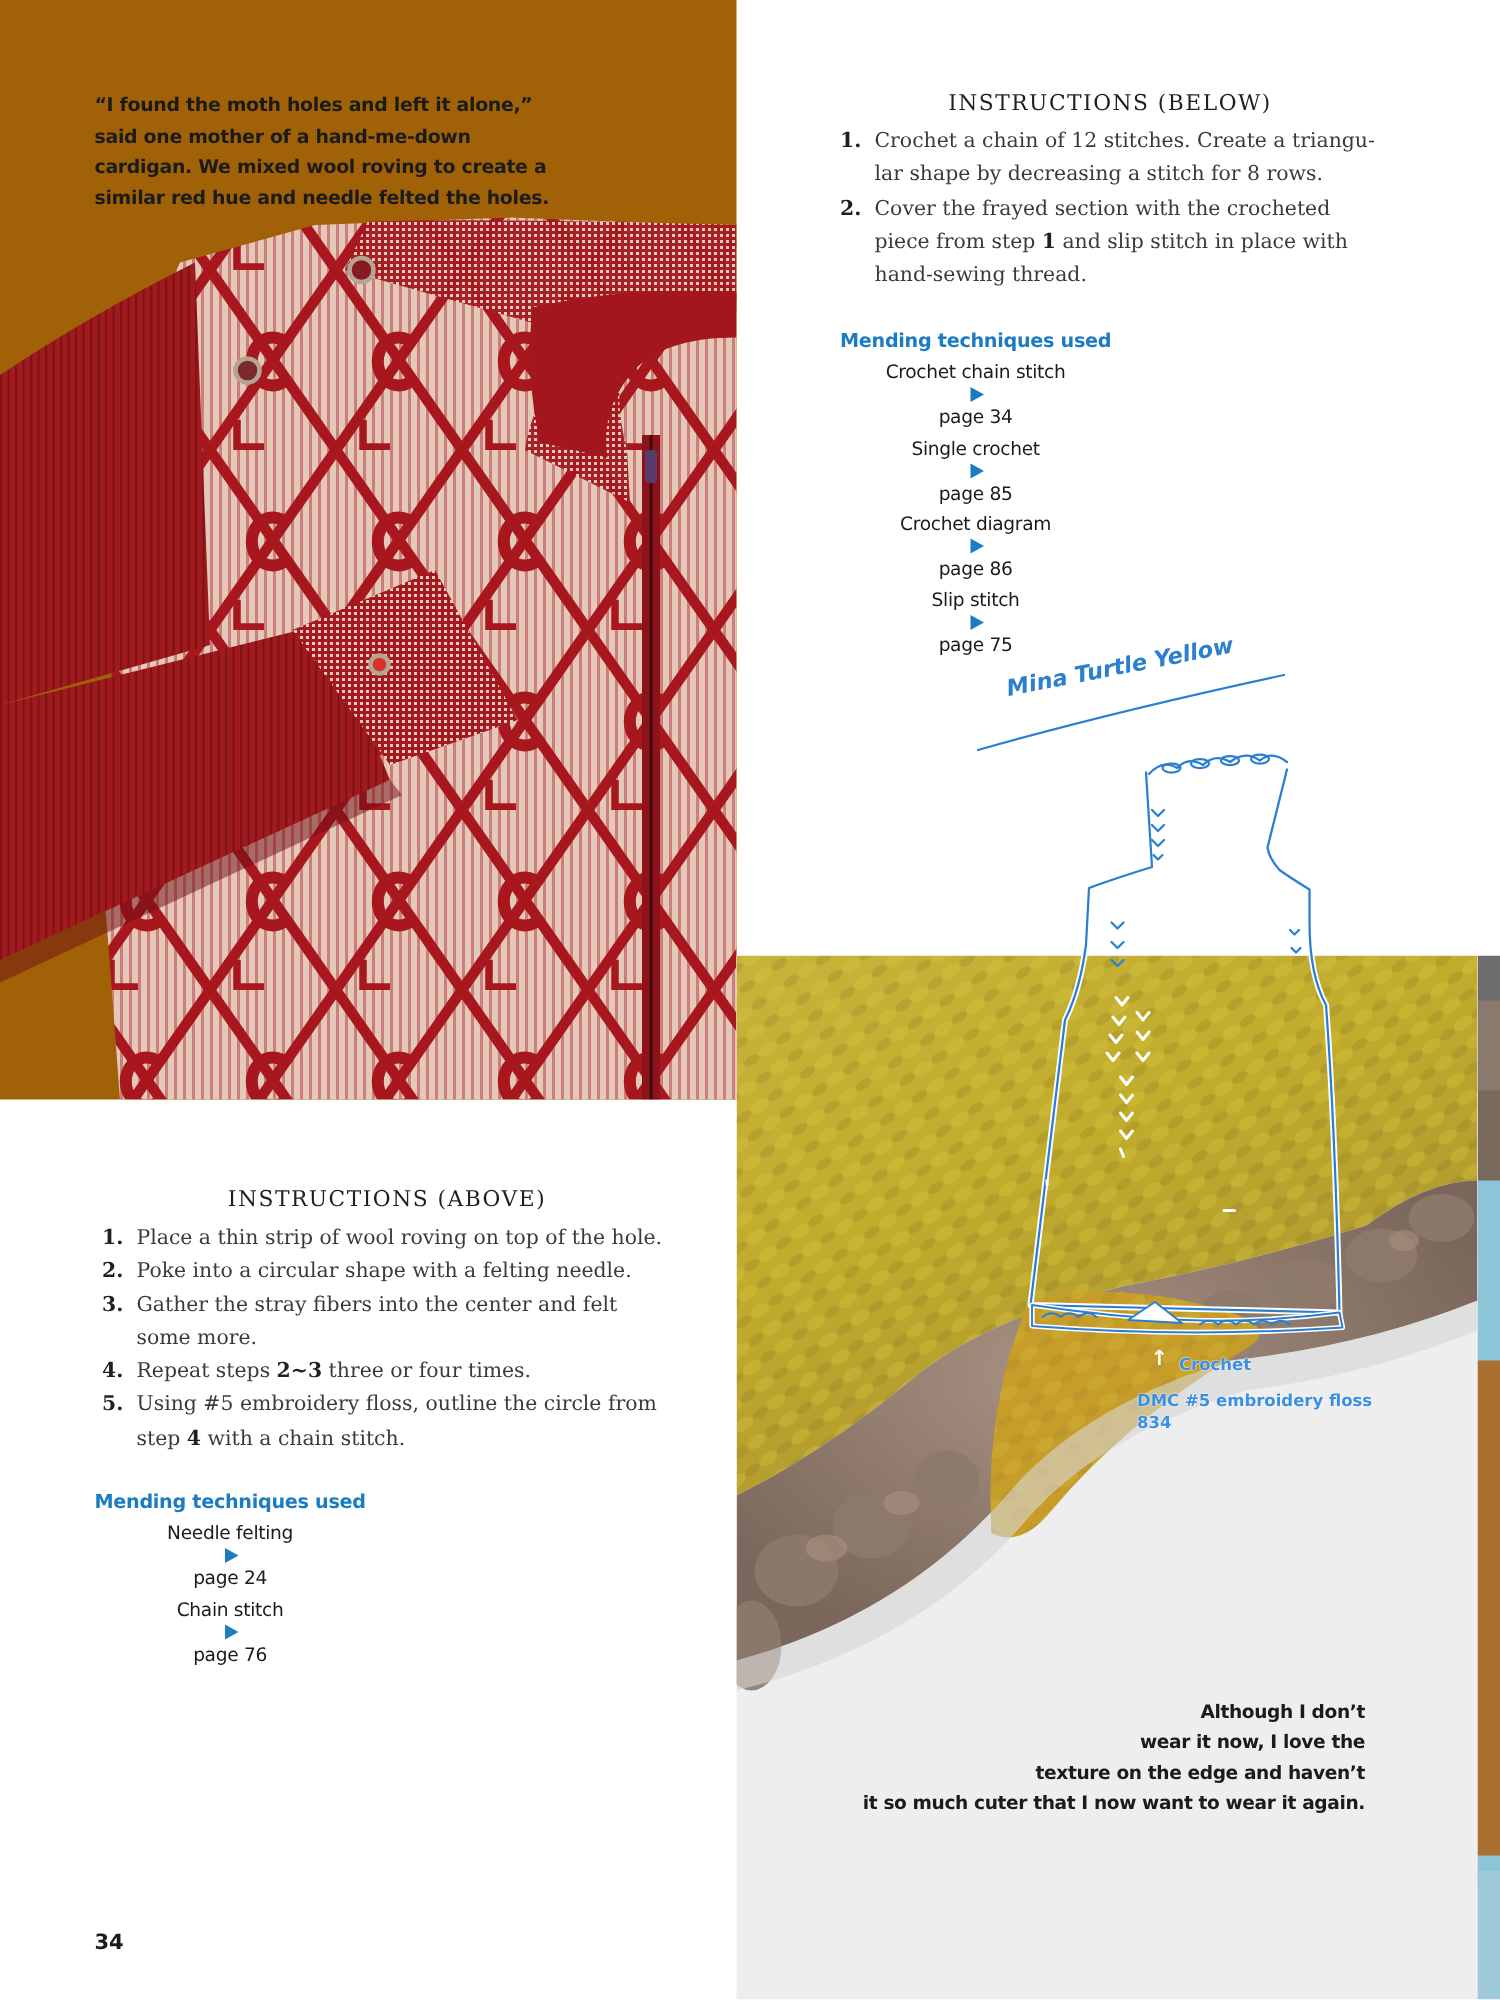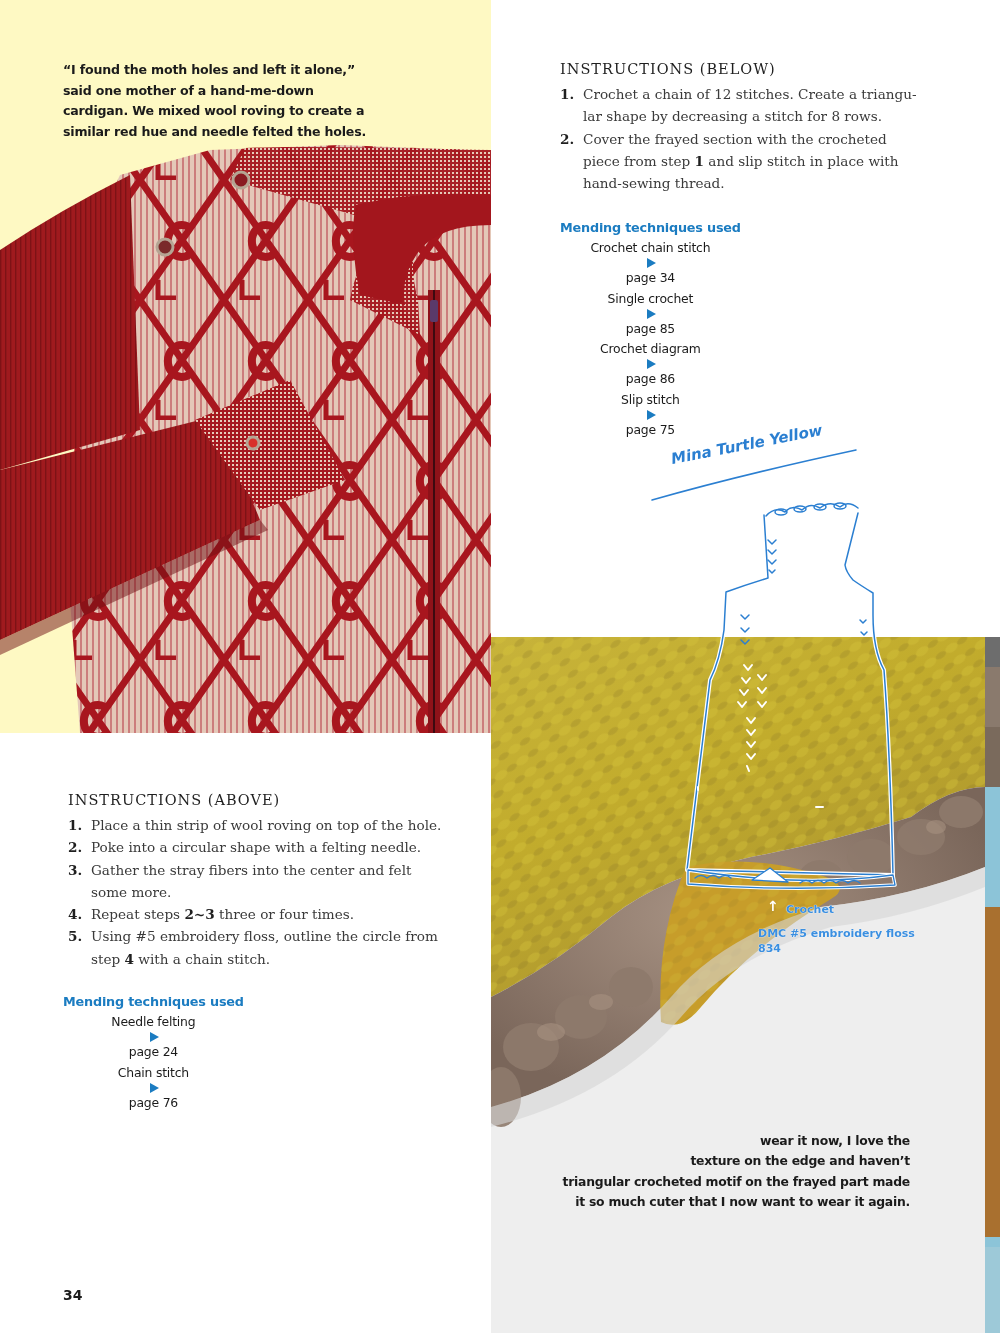--- a/index.html
+++ b/index.html
@@ -2,34 +2,34 @@
 <html><head>
 <meta charset="utf-8">
 <style>
   * { box-sizing: border-box; margin: 0; padding: 0; }
   html, body { width: 1000px; height: 1333px; background: #ffffff; overflow: hidden; }
   body { position: relative; font-family: "DejaVu Sans", sans-serif; color: #1a1a1a; }
 
   
   .photo-cardigan {
     position: absolute; left: 0; top: 0; width: 491px; height: 733px;
-    background: #fef9c3; overflow: hidden;
+    background: #a16207; overflow: hidden;
   }
   .cardigan-caption {
     position: absolute; left: 63px; top: 60px; width: 310px;
     font-family: "DejaVu Sans", sans-serif; font-weight: bold;
     font-size: 12.6px; line-height: 20.5px; color: #1b1b1b; letter-spacing: -0.2px;
   }
   .cardigan-svg { position: absolute; left: 0; top: 0; }
 
   
   .instr { position: absolute; font-family: "DejaVu Serif", serif; color: #2a2a2a; }
   .instr h2 {
     font-family: "DejaVu Serif", serif; font-weight: normal;
-    font-size: 14.5px; letter-spacing: 1px; color: #1f1f1f; margin-bottom: 6px;
+    font-size: 14.5px; letter-spacing: 1px; color: #1f1f1f; margin-bottom: 6px; text-align: center;
   }
   .instr ol { list-style: none; }
   .instr li {
     position: relative; padding-left: 23px;
     font-size: 13.6px; line-height: 22.3px; color: #3a3a3a;
   }
   .instr li .num { position: absolute; left: 0; top: 0; font-weight: bold; color: #1f1f1f; }
   .instr li b { color: #1f1f1f; }
 
   .tech { position: absolute; font-family: "DejaVu Sans", sans-serif; }
@@ -308,19 +308,19 @@
     </g>
   </g>
 </svg>
 
 <div class="sketch-label sketch-title">Mina Turtle Yellow</div>
 <div class="sketch-label sketch-arrow">↑</div>
 <div class="sketch-label sketch-crochet">Crochet</div>
 <div class="sketch-label sketch-floss">DMC #5 embroidery floss 834</div>
 
 <div class="knit-caption">
+  <div>Although I don’t</div>
   <div>wear it now, I love the</div>
   <div>texture on the edge and haven’t</div>
-  <div>triangular crocheted motif on the frayed part made</div>
   <div>it so much cuter that I now want to wear it again.</div>
 </div>
 
 <div class="page-number">34</div>
 
 </body></html>

